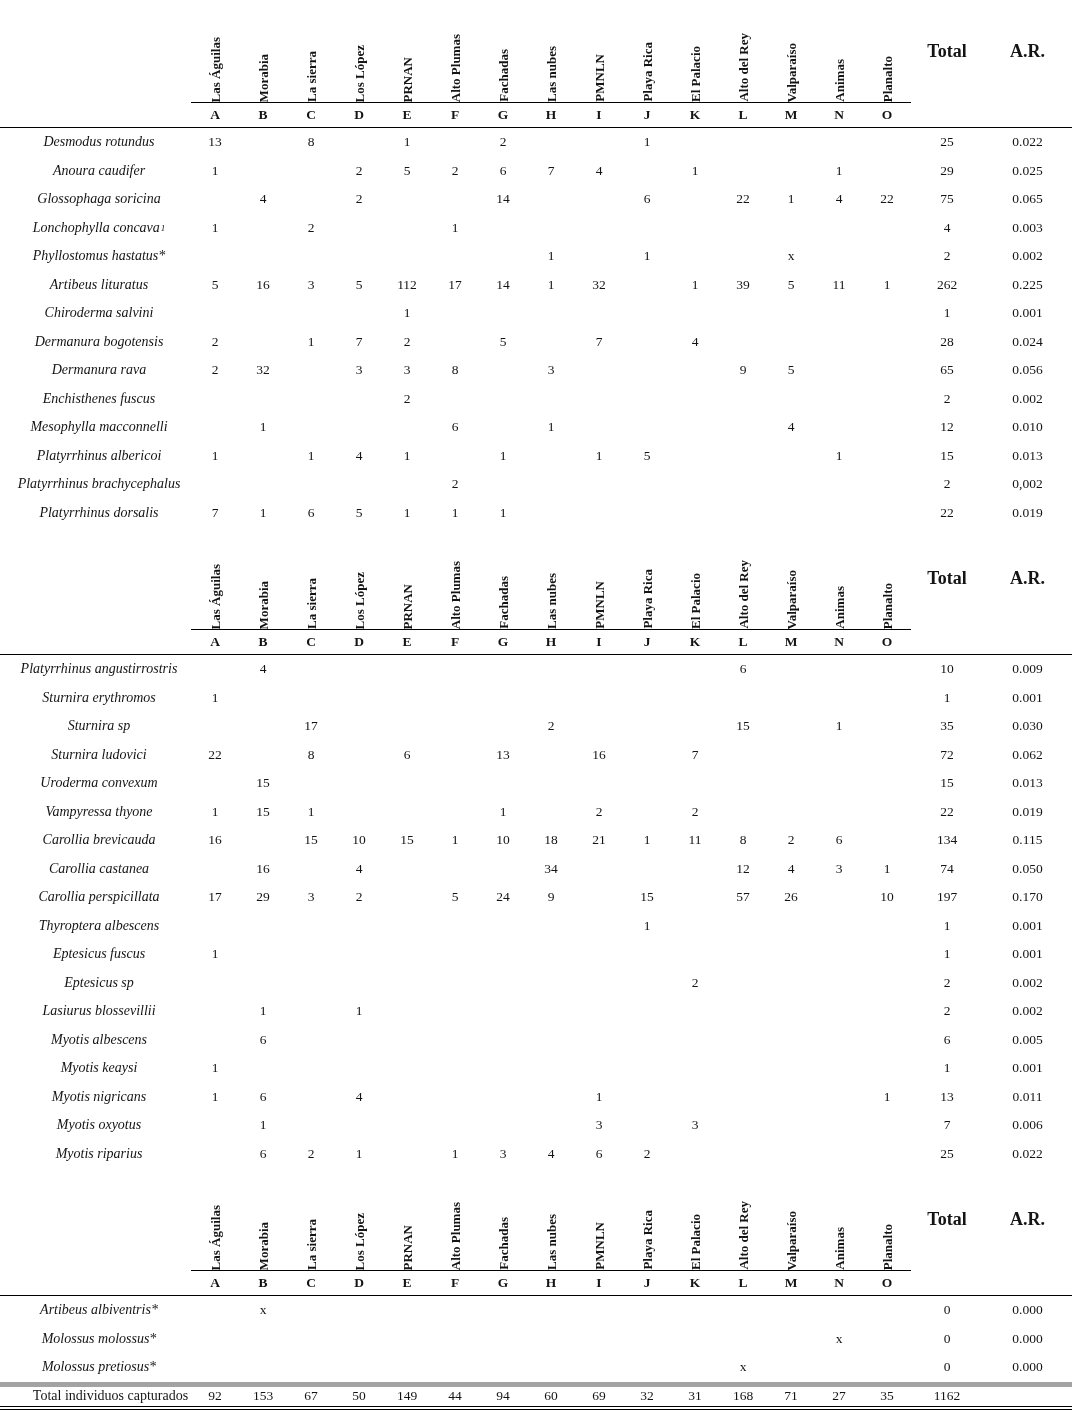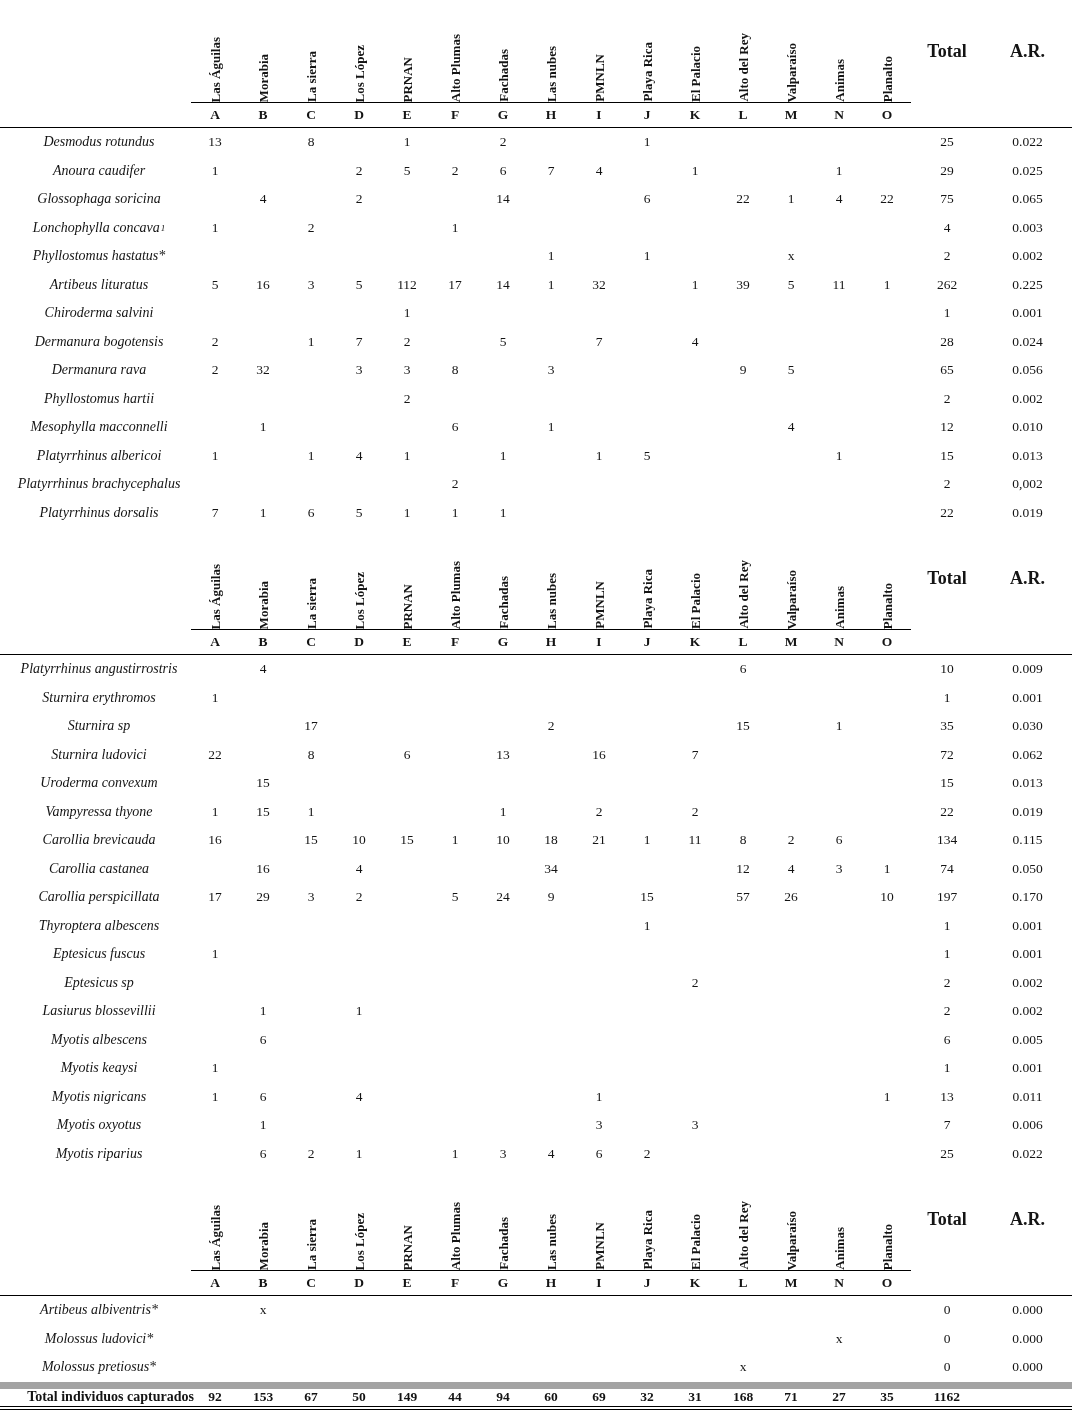--- a/index.html
+++ b/index.html
@@ -63,23 +63,22 @@
     font-size: 14px !important;
     padding-left: 7px;
     white-space: nowrap;
   }
   .species-cell sup {
     font-size: 9px;
     line-height: 0;
     margin-left: 1px;
   }
   .summary-row {
-    border-top: 7px solid #a3a3a3;
+    border-top: 5px solid #a3a3a3;
     border-bottom: 4px double #000;
-    font-weight: bold;
   }
   .summary-row .species-cell {
     font-style: normal;
     padding-left: 30px;
   }
 </style>
 </head>
 <body>
 
 <div class="page">
@@ -351,21 +350,21 @@
           <div class="cell count-cell"></div>
           <div class="cell count-cell">9</div>
           <div class="cell count-cell">5</div>
           <div class="cell count-cell"></div>
           <div class="cell count-cell"></div>
           <div class="cell total-cell">65</div>
           <div class="cell ar-cell">0.056</div>
         </div>
         <div class="grid-row data-row">
           <div class="cell species-cell">
-            <span>Phyllostomus hartii</span>
+            <span>Enchisthenes fuscus</span>
           </div>
           <div class="cell count-cell"></div>
           <div class="cell count-cell"></div>
           <div class="cell count-cell"></div>
           <div class="cell count-cell"></div>
           <div class="cell count-cell">2</div>
           <div class="cell count-cell"></div>
           <div class="cell count-cell"></div>
           <div class="cell count-cell"></div>
           <div class="cell count-cell"></div>
@@ -1027,21 +1026,21 @@
           <div class="cell count-cell"></div>
           <div class="cell count-cell"></div>
           <div class="cell count-cell"></div>
           <div class="cell count-cell"></div>
           <div class="cell count-cell"></div>
           <div class="cell total-cell">0</div>
           <div class="cell ar-cell">0.000</div>
         </div>
         <div class="grid-row data-row">
           <div class="cell species-cell">
-            <span>Molossus ludovici*</span>
+            <span>Molossus molossus*</span>
           </div>
           <div class="cell count-cell"></div>
           <div class="cell count-cell"></div>
           <div class="cell count-cell"></div>
           <div class="cell count-cell"></div>
           <div class="cell count-cell"></div>
           <div class="cell count-cell"></div>
           <div class="cell count-cell"></div>
           <div class="cell count-cell"></div>
           <div class="cell count-cell"></div>

